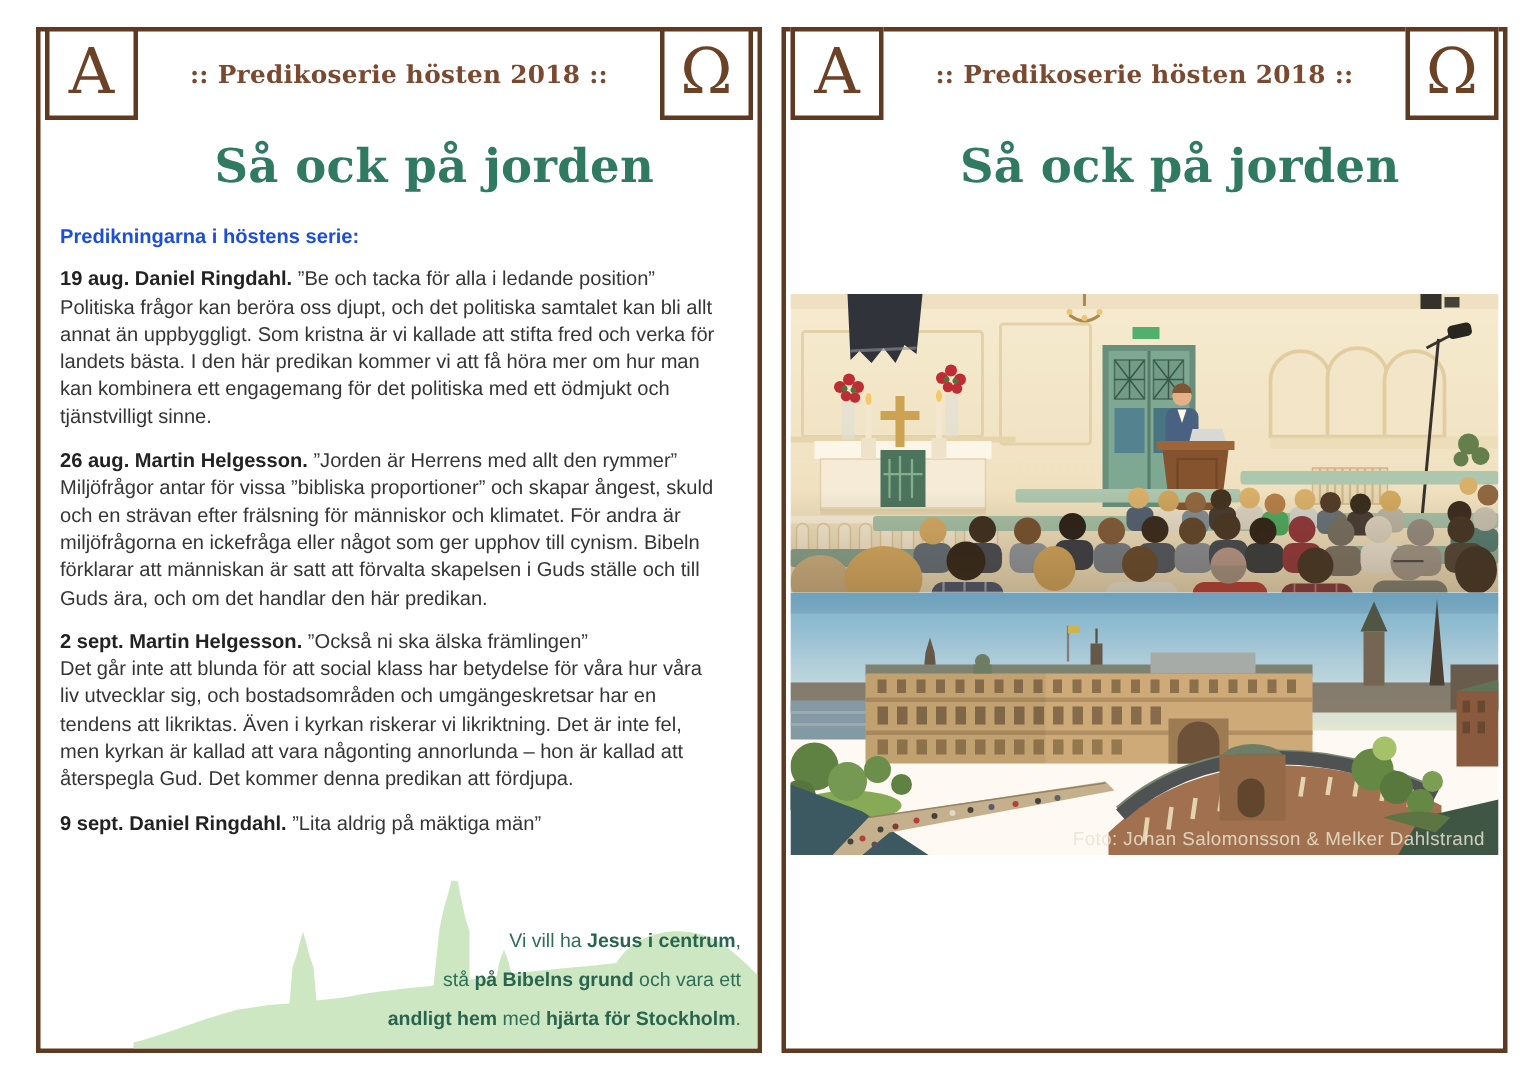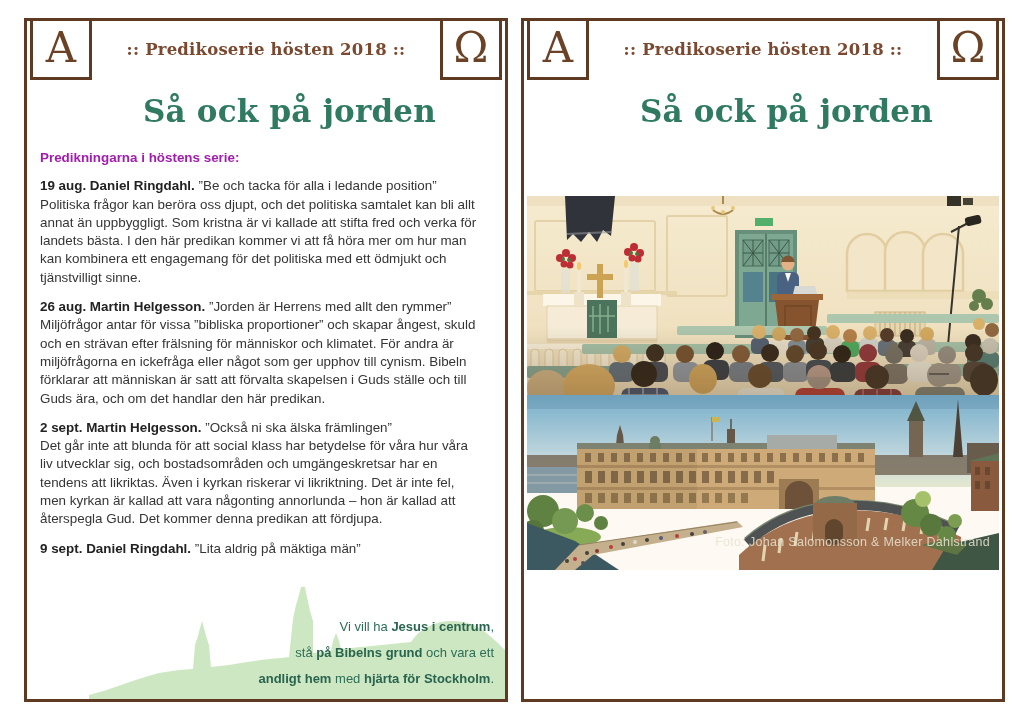--- a/index.html
+++ b/index.html
@@ -35,39 +35,39 @@
   .title{
     position:absolute;top:72px;left:0;right:0;margin:0;text-align:center;
     font-family:"DejaVu Serif",serif;font-weight:700;font-size:31px;
     color:#2f7a60;letter-spacing:.2px;padding-left:47px;
   }
 
   .content{
     position:absolute;top:128px;left:13px;width:438px;
     font-size:13.4px;line-height:18.3px;color:#353535;z-index:2;
   }
-  .intro{font-weight:bold;margin:0 0 10px 0;color:#a21caf;}
+  .intro{font-weight:bold;margin:0 0 10px 0;color:#1d4ed8;}
   .sermon{margin:0 0 11px 0;}
   .sermon .lead{color:#222;}
   .sermon .pbody{display:block;}
   .sermon.justify .pbody{text-align:justify;}
 
   .skyline{position:absolute;left:0;bottom:0;width:478px;height:112px;z-index:1;}
   .vision{
     position:absolute;right:11px;bottom:7px;text-align:right;z-index:2;
     font-size:13px;line-height:26px;color:#2e6e57;
   }
   .vision strong{color:#29644e;}
 
   .photos{position:absolute;top:175px;left:3px;width:472px;z-index:1;}
   .photo{display:block;width:472px;}
   .photo-church{height:199px;}
   .photo-riksdag{height:175px;}
   .credit{
-    position:absolute;right:9px;bottom:21px;
+    position:absolute;right:9px;bottom:4px;
     font-size:12.5px;color:#e9e3d1;opacity:.85;letter-spacing:.3px;
   }
 </style>
 </head>
 <body>
 
 <div class="canvas">
 
   <section class="page page-left">
     <div class="glyph-box alpha">

